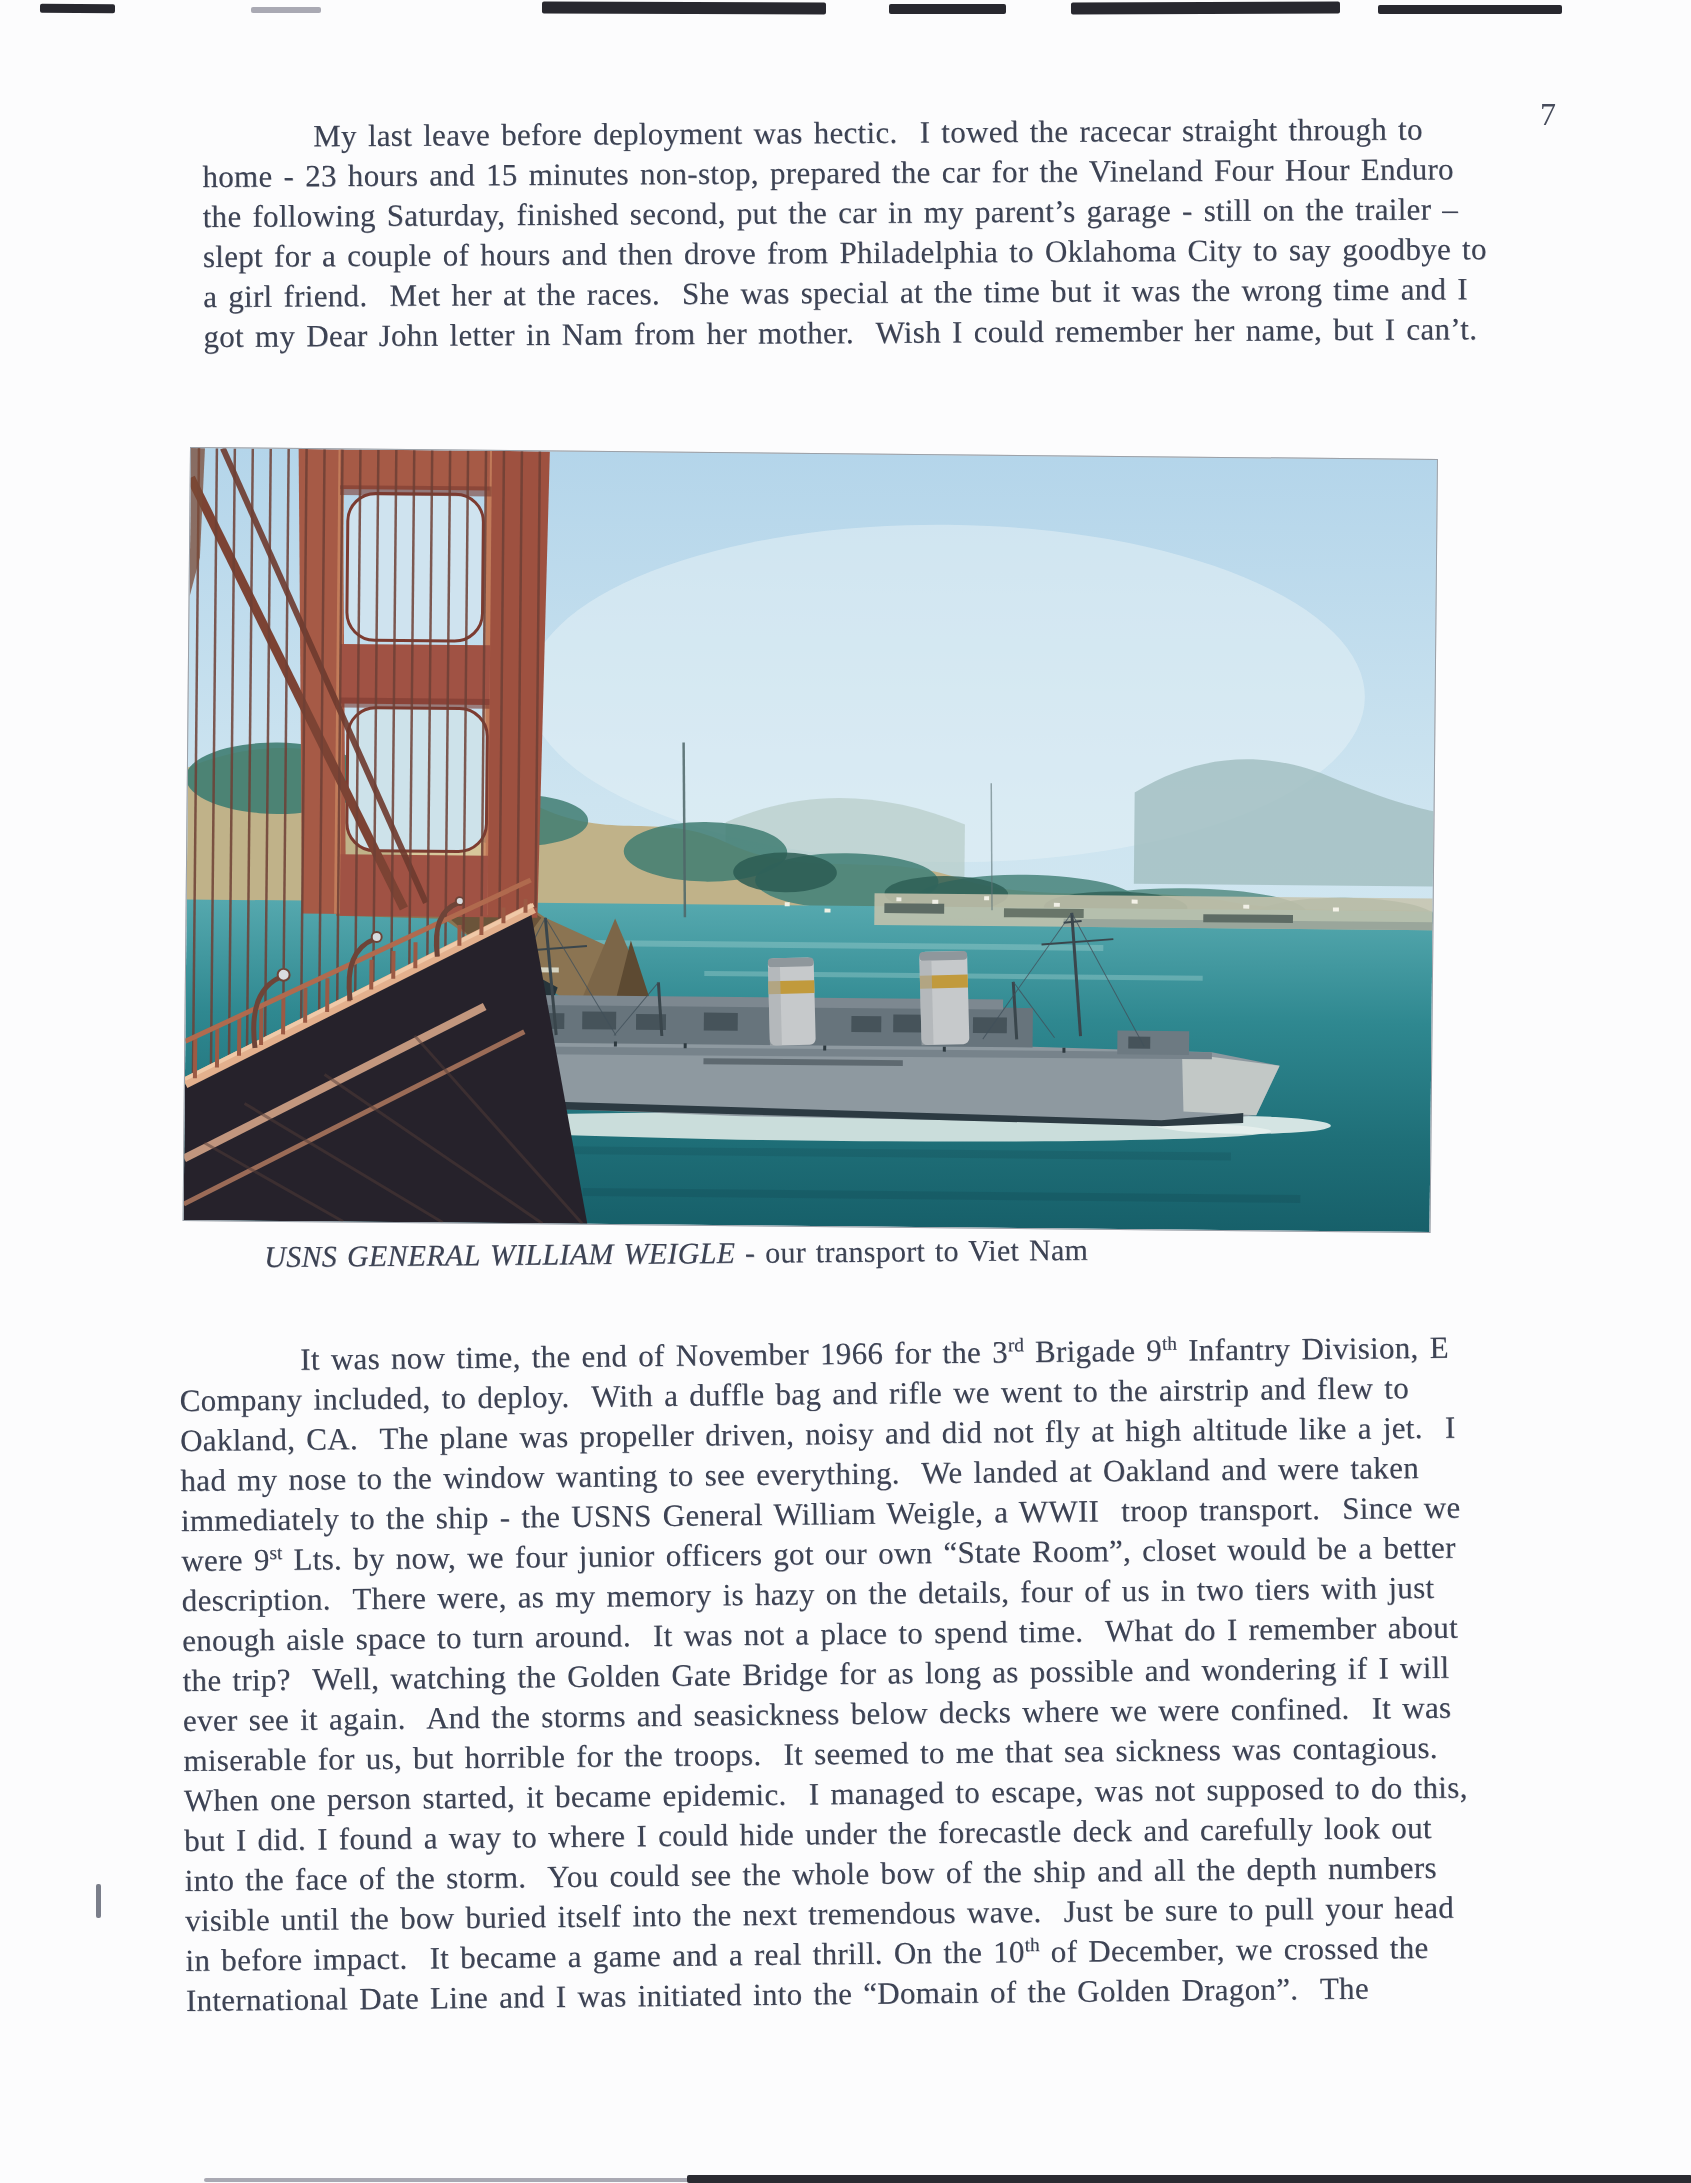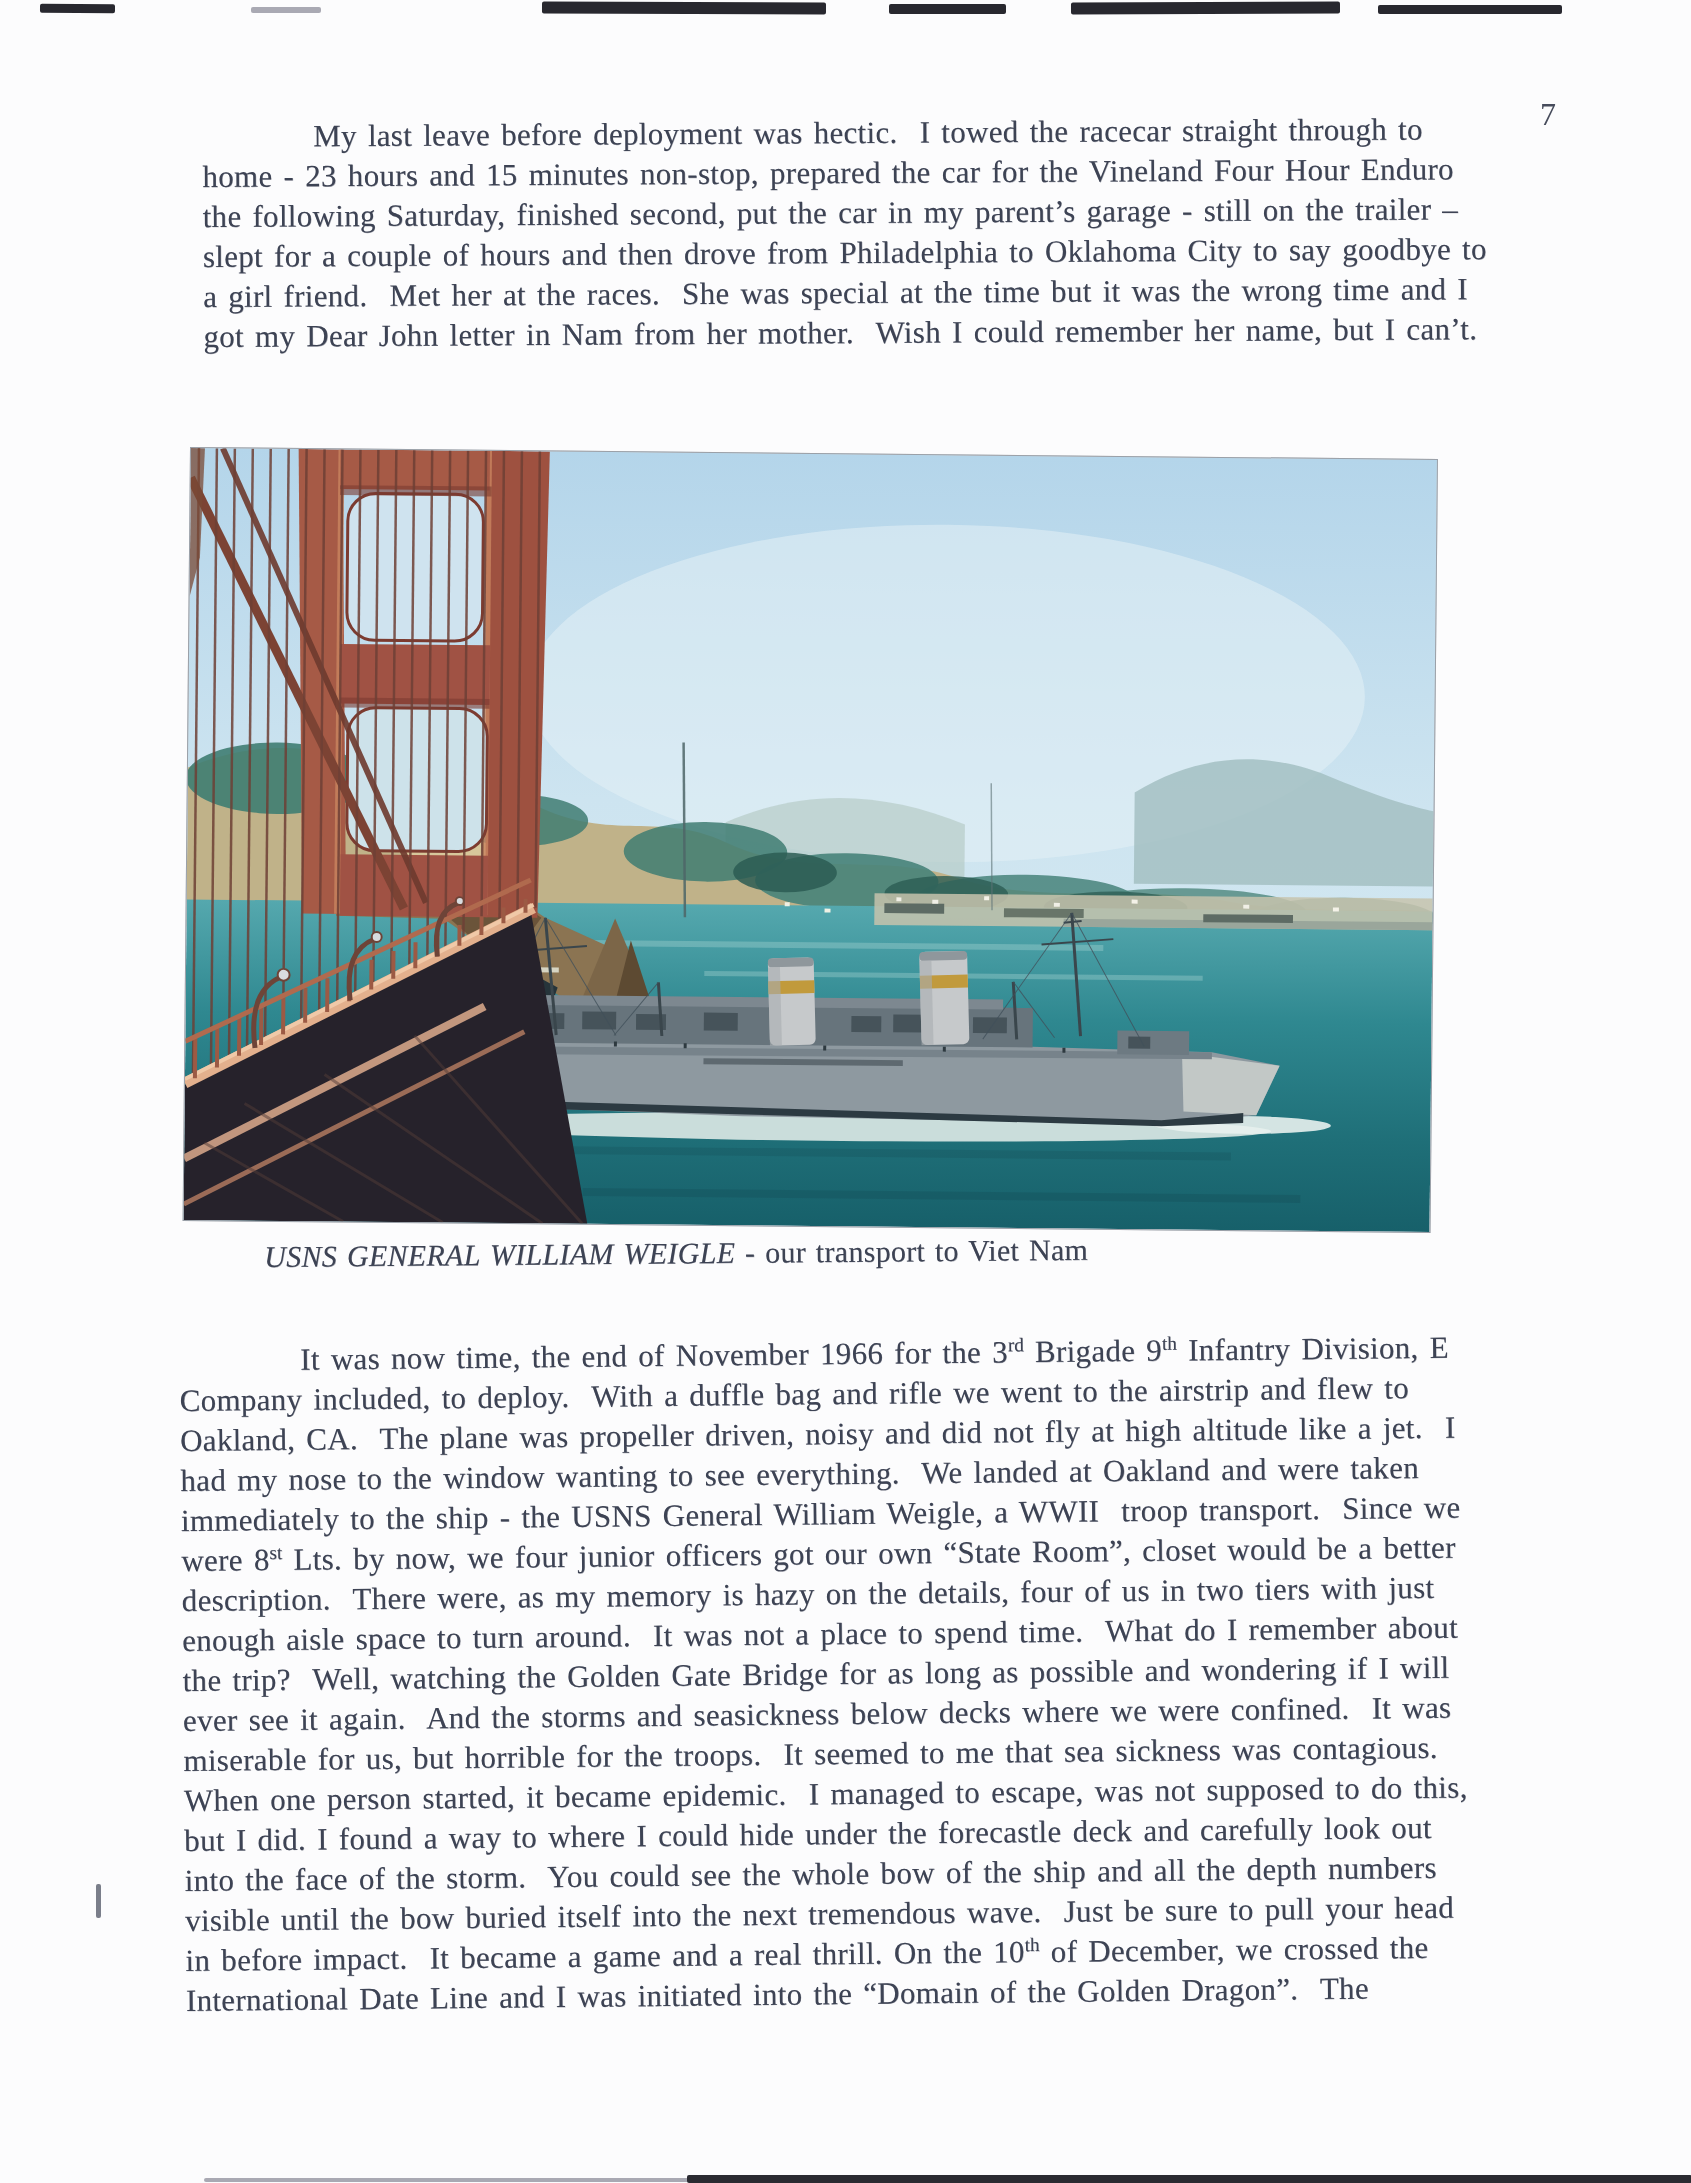--- a/index.html
+++ b/index.html
@@ -322,21 +322,21 @@
   <div class="caption">
       <div class="t-line"><span class="ital">USNS GENERAL WILLIAM WEIGLE</span><span> - our transport to Viet Nam</span></div>
     </div>
 
   <div class="para para2">
       <div class="t-line"><span>It was now time, the end of November 1966 for the 3</span><span class="sup">rd</span><span> Brigade 9</span><span class="sup">th</span><span> Infantry Division, E</span></div>
       <div class="t-line"><span>Company included, to deploy.  With a duffle bag and rifle we went to the airstrip and flew to</span></div>
       <div class="t-line"><span>Oakland, CA.  The plane was propeller driven, noisy and did not fly at high altitude like a jet.  I</span></div>
       <div class="t-line"><span>had my nose to the window wanting to see everything.  We landed at Oakland and were taken</span></div>
       <div class="t-line"><span>immediately to the ship - the USNS General William Weigle, a WWII  troop transport.  Since we</span></div>
-      <div class="t-line"><span>were 8</span><span class="sup">st</span><span> Lts. by now, we four junior officers got our own “State Room”, closet would be a better</span></div>
+      <div class="t-line"><span>were 9</span><span class="sup">st</span><span> Lts. by now, we four junior officers got our own “State Room”, closet would be a better</span></div>
       <div class="t-line"><span>description.  There were, as my memory is hazy on the details, four of us in two tiers with just</span></div>
       <div class="t-line"><span>enough aisle space to turn around.  It was not a place to spend time.  What do I remember about</span></div>
       <div class="t-line"><span>the trip?  Well, watching the Golden Gate Bridge for as long as possible and wondering if I will</span></div>
       <div class="t-line"><span>ever see it again.  And the storms and seasickness below decks where we were confined.  It was</span></div>
       <div class="t-line"><span>miserable for us, but horrible for the troops.  It seemed to me that sea sickness was contagious.</span></div>
       <div class="t-line"><span>When one person started, it became epidemic.  I managed to escape, was not supposed to do this,</span></div>
       <div class="t-line"><span>but I did. I found a way to where I could hide under the forecastle deck and carefully look out</span></div>
       <div class="t-line"><span>into the face of the storm.  You could see the whole bow of the ship and all the depth numbers</span></div>
       <div class="t-line"><span>visible until the bow buried itself into the next tremendous wave.  Just be sure to pull your head</span></div>
       <div class="t-line"><span>in before impact.  It became a game and a real thrill. On the 10</span><span class="sup">th</span><span> of December, we crossed the</span></div>

